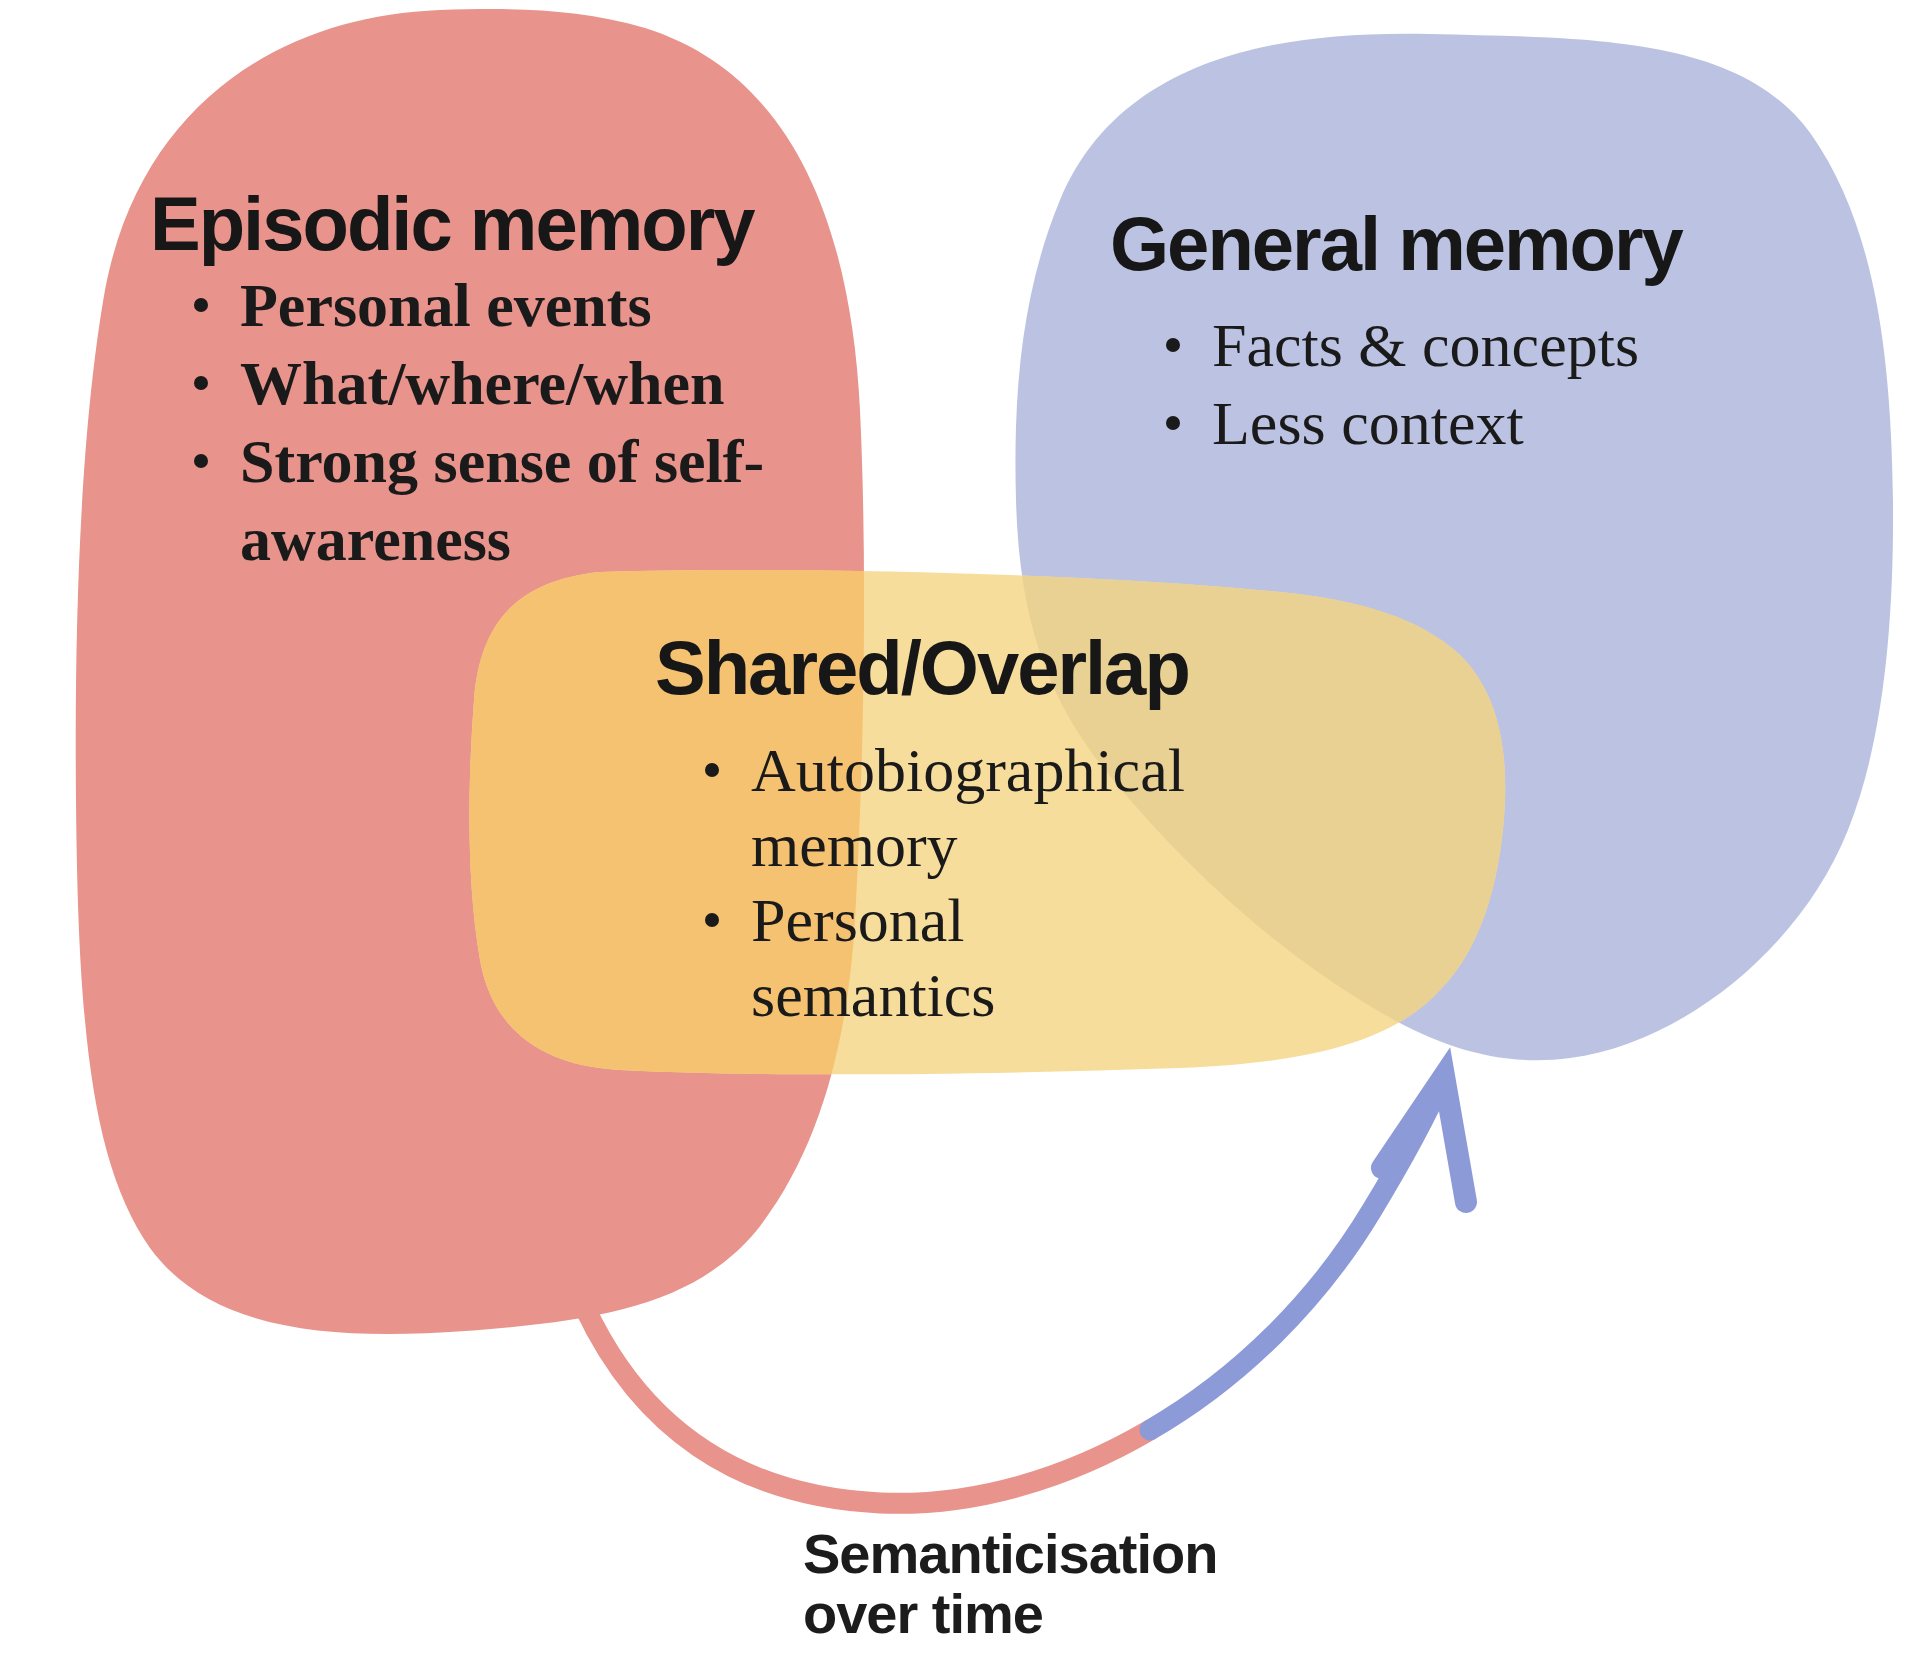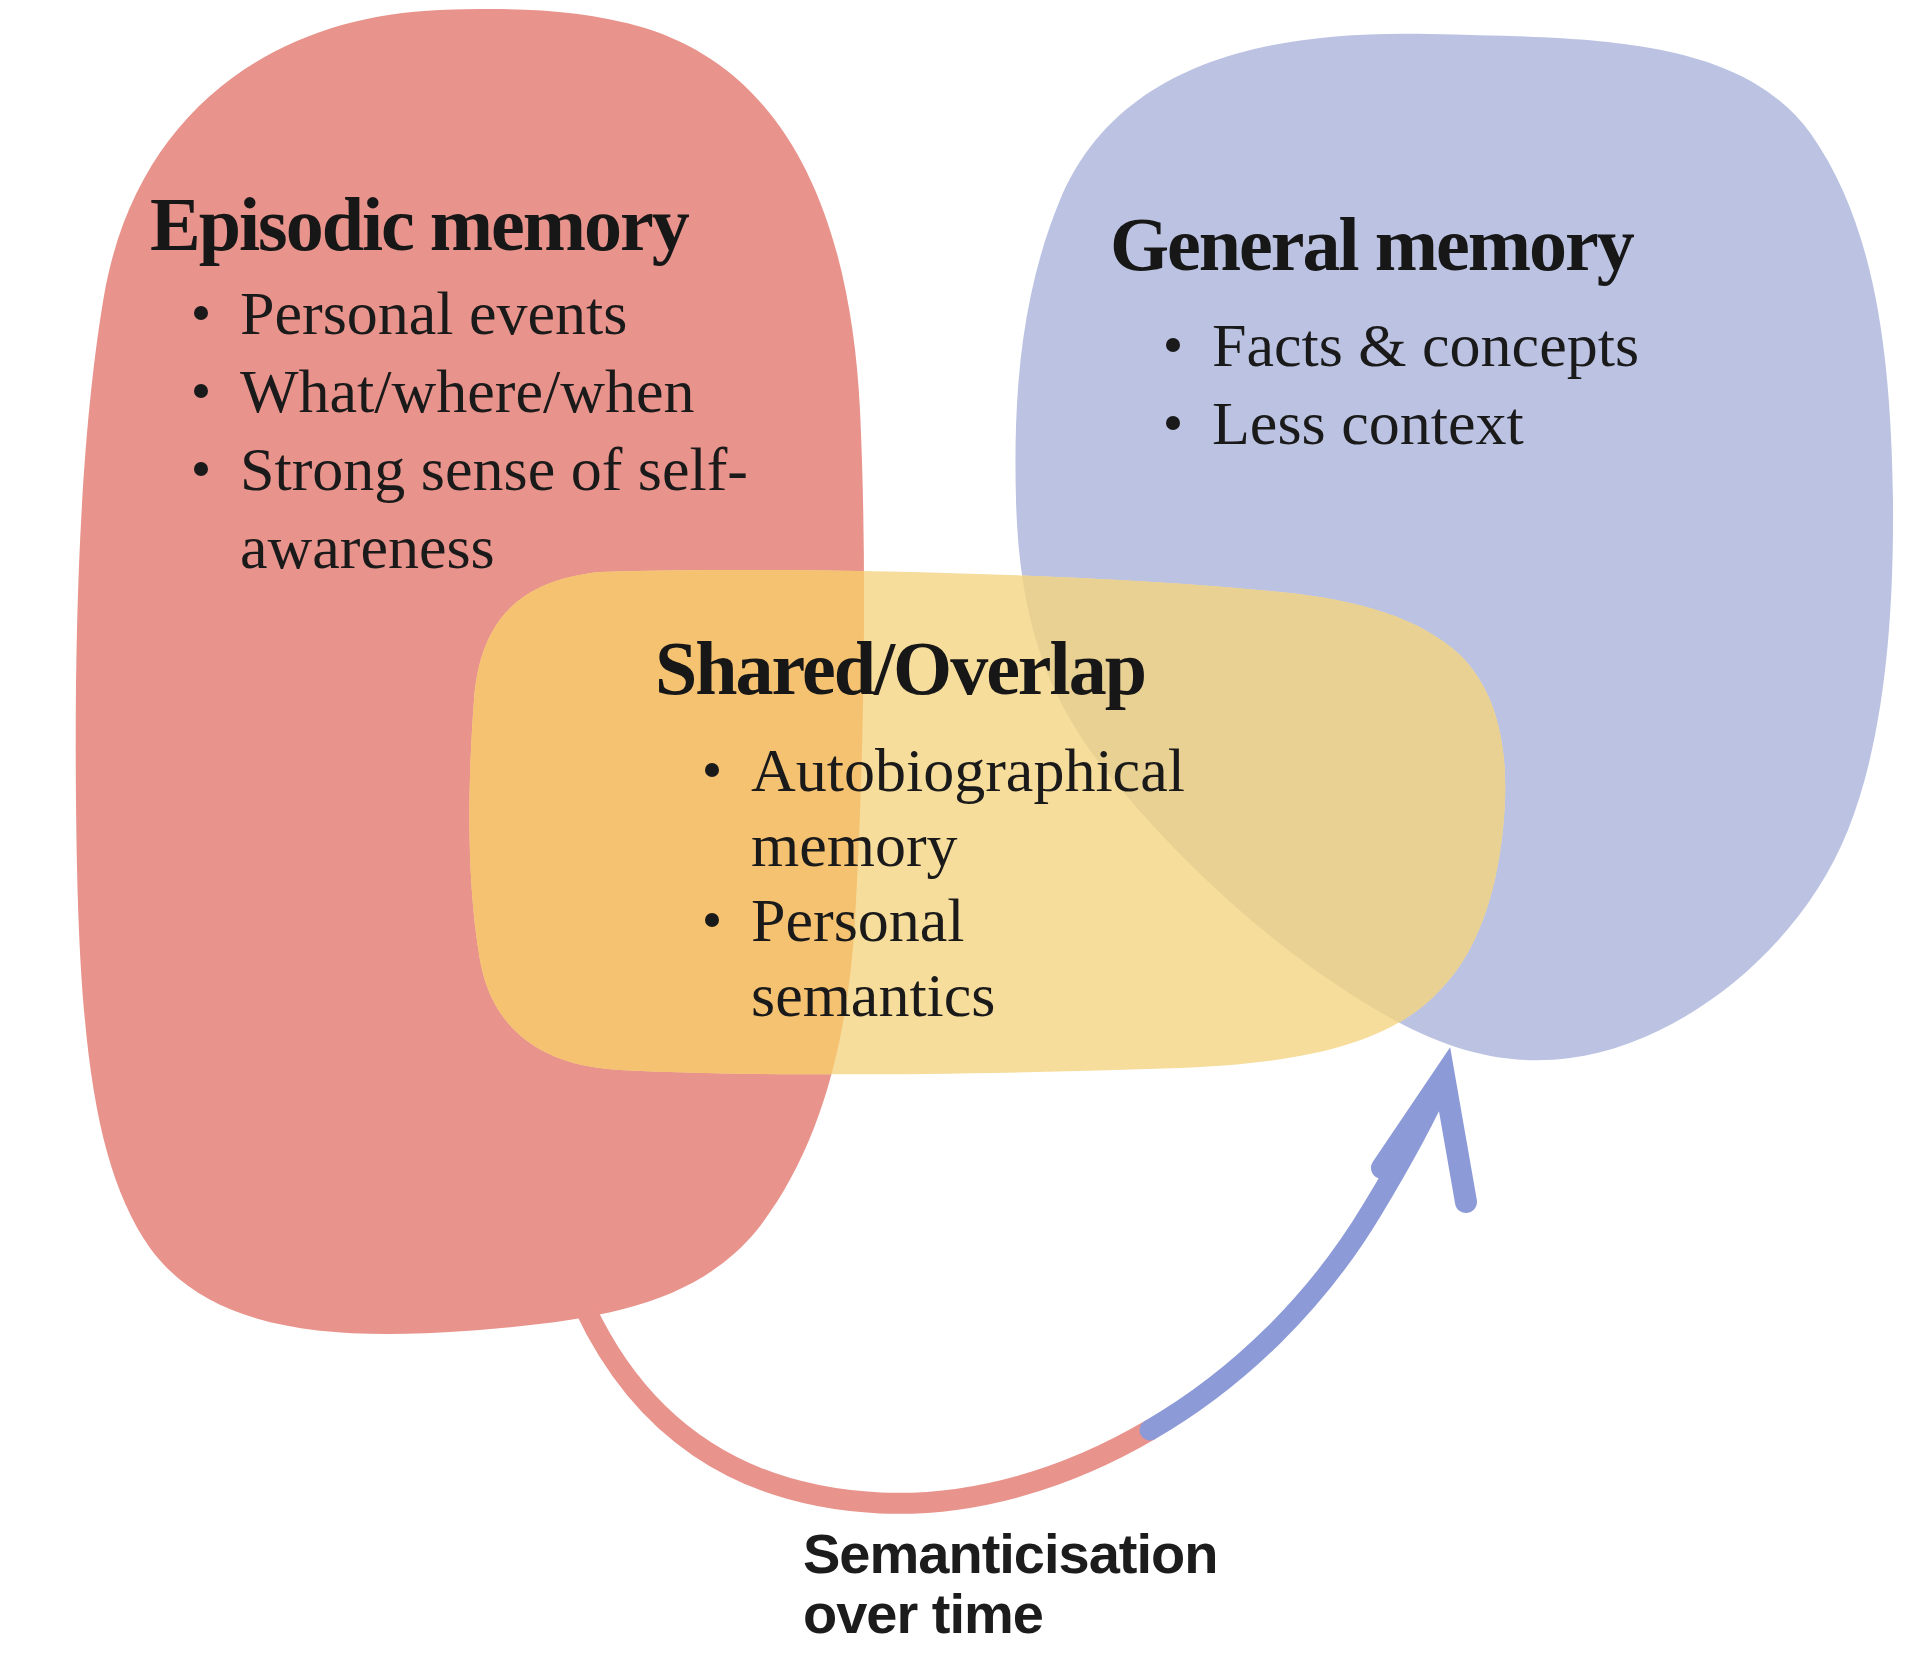--- a/index.html
+++ b/index.html
@@ -22,21 +22,20 @@
     height: 1672px;
   }
   .title {
     position: absolute;
     font-weight: 700;
     font-size: 76px;
     line-height: 80px;
     letter-spacing: -2px;
     color: #171717;
     white-space: nowrap;
-    font-family: Liberation Serif, serif;
   }
   .bullets {
     position: absolute;
     margin: 0;
     padding: 0;
     list-style: none;
     font-family: "Liberation Serif", serif;
     font-size: 62px;
     line-height: 78px;
     color: #1a1a1a;
@@ -102,21 +101,21 @@
     </g>
 
     <path fill="none" stroke-width="21" stroke-linecap="round" d="M 585 1308 C 640 1425 735 1496 880 1503 C 975 1507 1068 1478 1150 1430" stroke="#E8938B"></path>
 
     <path fill="none" stroke-width="21" stroke-linecap="round" d="M 1150 1430 C 1240 1378 1318 1300 1372 1210 C 1406 1154 1428 1112 1444 1076" stroke="#8D9AD8"></path>
 
     <path fill="none" stroke-width="22" stroke-linecap="round" d="M 1382 1168 L 1444 1076 L 1466 1202" stroke="#8D9AD8"></path>
   </svg>
 
   <div class="title" style="left:150px; top:184px;">Episodic memory</div>
-  <ul class="bullets" style="left:192px; top:274px; width:630px;">
+  <ul class="bullets" style="left:192px; top:266px; width:630px;font-weight:bold;">
     <li>Personal events</li>
     <li>What/where/when</li>
     <li>Strong sense of self-awareness</li>
   </ul>
 
   <div class="title" style="left:1110px; top:204px;">General memory</div>
   <ul class="bullets" style="left:1164px; top:306px; width:640px;">
     <li>Facts &amp; concepts</li>
     <li>Less context</li>
   </ul>

